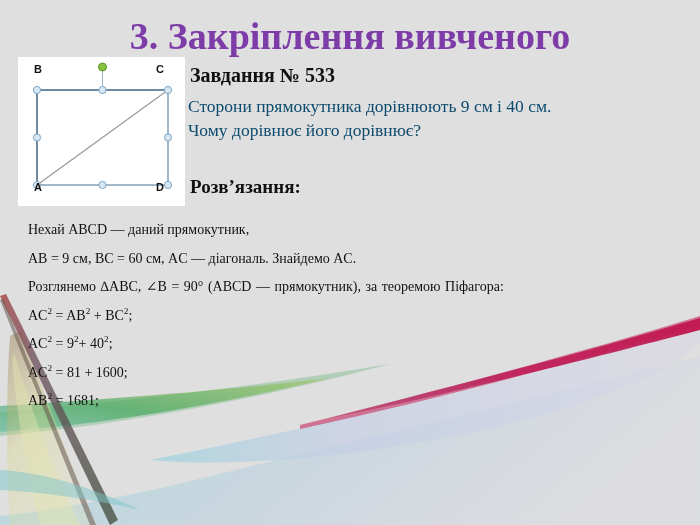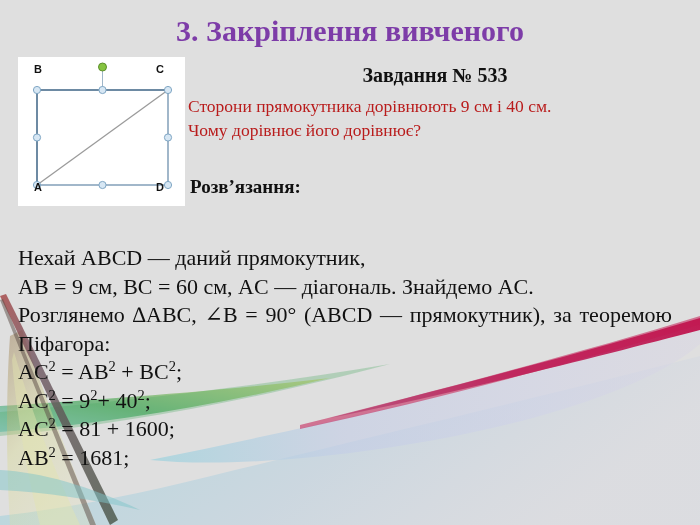--- a/index.html
+++ b/index.html
@@ -14,21 +14,21 @@
     position:absolute;left:0;top:0;width:700px;height:525px;
     background:#dfdfdf;
     overflow:hidden;
   }
   
   #decor{position:absolute;left:0;top:0;width:700px;height:525px;pointer-events:none;z-index:0;}
   
   #title{
     position:absolute;left:0;top:14px;width:700px;
     text-align:center;
-    font-size:30px;font-weight:bold;
+    font-size:38px;font-weight:bold;
     color:#7d3ca8;
     letter-spacing:0px;
     z-index:3;
   }
   
   #figure-box{
     position:absolute;left:18px;top:57px;width:167px;height:149px;
     background:#ffffff;
     z-index:3;
   }
@@ -39,41 +39,40 @@
     font-size:11px;font-weight:bold;color:#111;
     z-index:4;
   }
   #lbl-B{left:16px;top:6px;}
   #lbl-C{left:138px;top:6px;}
   #lbl-A{left:16px;top:124px;}
   #lbl-D{left:138px;top:124px;}
   
   #task-title{
     position:absolute;left:190px;top:64px;width:490px;
-    text-align:center;
+    text-align:left;
     font-size:20px;font-weight:bold;color:#111;
     z-index:3;
   }
   #task-body{
     position:absolute;left:188px;top:94px;width:492px;
-    font-size:17.5px;line-height:24px;color:#b91c1c;
+    font-size:17.5px;line-height:24px;color:#0c4a6e;
     z-index:3;
   }
   #solution-head{
     position:absolute;left:190px;top:176px;width:420px;
     text-align:left;
     font-size:19px;font-weight:bold;color:#111;
     z-index:3;
   }
   
   #solution{
-    position:absolute;left:18px;top:216px;width:654px;
-    font-size:22px;line-height:28.5px;color:#111;
-    z-index:3;
-    margin-top:28px;
+    position:absolute;left:28px;top:216px;width:654px;
+    font-size:14px;line-height:28.5px;color:#111;
+    z-index:3;
   }
   .ln{white-space:nowrap;}
   .just{
     text-align:justify;
     text-align-last:left;
     white-space:normal;
     word-spacing:1px;
   }
   sup{font-size:0.66em;vertical-align:super;line-height:0;}
   .rad{

